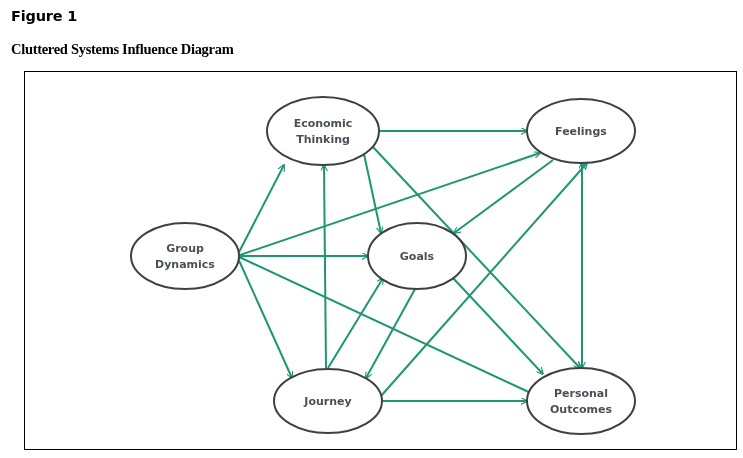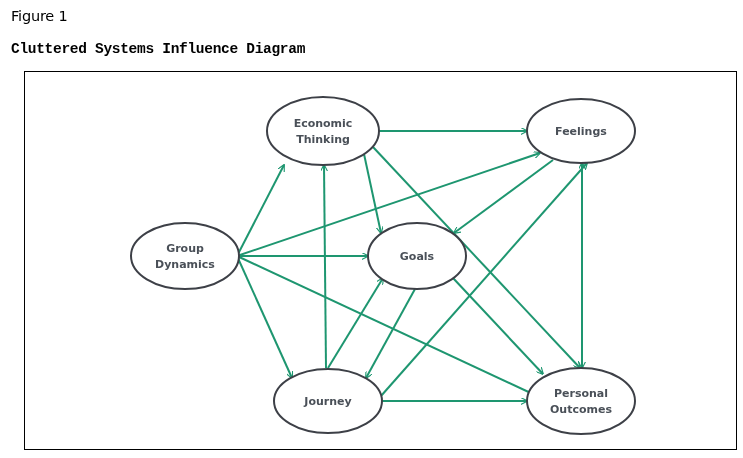--- a/index.html
+++ b/index.html
@@ -1,18 +1,18 @@
 <!DOCTYPE html>
 <html><head>
   <meta charset="utf-8">
   <style>
     html, body { margin: 0; padding: 0; background: #ffffff; }
     body { width: 743px; height: 458px; position: relative; overflow: hidden; font-family: "Liberation Sans", sans-serif; }
-    .fig-label { position: absolute; left: 11px; top: 8px; font-weight: normal; font-size: 14.5px; color: #000; font-family: "DejaVu Sans", sans-serif; letter-spacing: -0.2px; }
-    .fig-title { position: absolute; left: 11px; top: 41px; font-weight: bold; font-size: 14.5px; color: #000; font-family: Liberation Mono, monospace; letter-spacing: -0.3px; }
+    .fig-label { position: absolute; left: 11px; top: 8px; font-weight: bold; font-size: 14.5px; color: #000; font-family: "DejaVu Sans", sans-serif; letter-spacing: -0.2px; }
+    .fig-title { position: absolute; left: 11px; top: 41px; font-weight: bold; font-size: 14.5px; color: #000; font-family: Liberation Serif, serif; letter-spacing: -0.3px; }
     .frame { position: absolute; left: 24px; top: 71px; width: 713px; height: 379px; border: 1.5px solid #000; border-right-width: 1.5px; box-sizing: border-box; }
     svg#diagram { position: absolute; left: 0; top: 0; }
     .node-text { font-family: "DejaVu Sans", sans-serif; font-size: 11px; font-weight: bold; fill: #4a5058; }
   </style>
 </head>
 <body>
 
 <div class="fig-label">Figure 1</div>
 <div class="fig-title">Cluttered Systems Influence Diagram</div>
 <div class="frame"></div>

